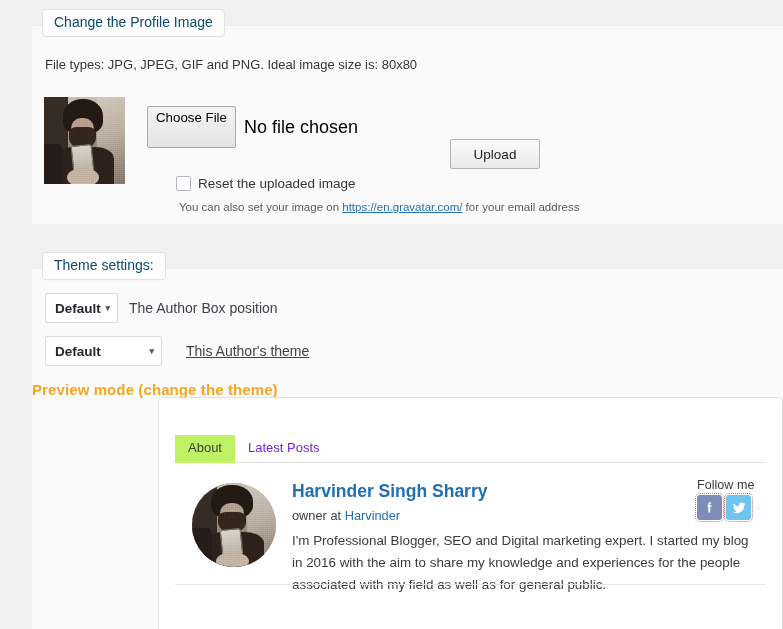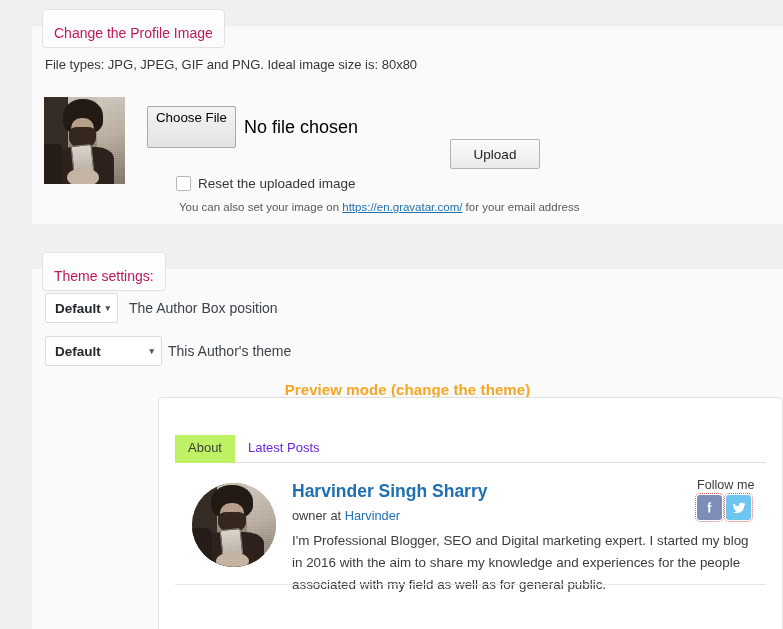--- a/index.html
+++ b/index.html
@@ -24,23 +24,23 @@
     background: #fafafa;
     border-top: 1px solid #ececec;
   }
   .legend {
     position: absolute;
     top: -17px;
     left: 10px;
     background: #fdfdfd;
     border: 1px solid #e2e2e2;
     border-radius: 4px;
-    padding: 16px 11px 6px 11px;
+    padding: 5px 11px 6px 11px;
     font-size: 14px;
-    color: #be185d;
+    color: #0c4a6e;
     line-height: 1.1;
     white-space: nowrap;
     box-shadow: 0 1px 1px rgba(0,0,0,0.02);
   }
 
   
   #profile-panel {
     top: 25px;
     height: 198px;
   }
@@ -181,29 +181,28 @@
     color: #555;
     padding: 0 7px 0 2px;
     line-height: 1;
   }
   .sel-desc {
     margin-left: 11px;
     font-size: 14px;
     color: #3c434a;
     white-space: nowrap;
   }
-  #row-theme .sel-desc { margin-left: 6px; }
+  #row-theme .sel-desc { margin-left: 24px; text-decoration: underline; }
 
   
   .preview-title {
     position: absolute;
     left: 0;
     right: 0;
     top: 112px;
-    text-align: center;
     font-size: 15px;
     font-weight: bold;
     color: #f5a623;
     letter-spacing: .1px;
   }
   .preview-box {
     position: absolute;
     left: 126px;
     top: 128px;
     right: 0px;

